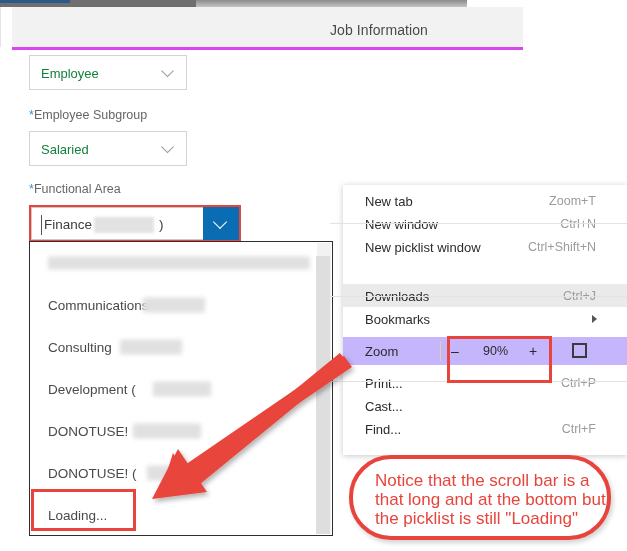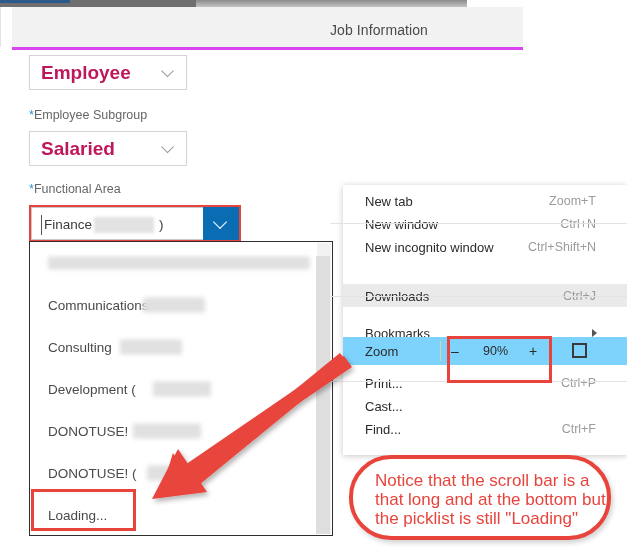--- a/index.html
+++ b/index.html
@@ -61,21 +61,21 @@
 
   .select-box {
     position: absolute;
     background: #ffffff;
     border: 1px solid #d4d4d4;
     box-sizing: border-box;
   }
   .select-box .sel-text {
     position: absolute; left: 11px; top: 50%;
     transform: translateY(-50%);
-    font-size: 19px; color: #be185d; white-space: nowrap; font-weight: bold;
+    font-size: 13px; color: #15803d; white-space: nowrap;
   }
   .chev {
     position: absolute; right: 12px; top: 50%;
     width: 11px; height: 11px;
     transform: translateY(-60%);
   }
   .chev:before {
     content: ""; position: absolute; left: 0; top: 0;
     width: 8px; height: 8px;
     border-right: 1.4px solid #9a9a9a;
@@ -189,21 +189,21 @@
     border-bottom: 4px solid transparent;
   }
   .menu-sep {
     position: absolute; left: -13px; width: 297px; height: 1px;
     background: #e3e3e3;
   }
 
   
   #menu-zoom-row {
     position: absolute; left: 0; top: 0; width: 284px; height: 28px;
-    background: #7dd3fc;
+    background: #c4b5fd;
   }
   #menu-zoom-row .zl {
     position: absolute; left: 22px; top: 50%; transform: translateY(-50%);
     font-size: 13px; color: #2b2b2b;
   }
   #zoom-divider {
     position: absolute; left: 97px; top: 4px; width: 1px; height: 20px;
     background: #d9d6a0;
   }
   #zoom-minus {
@@ -341,32 +341,32 @@
     <div id="chrome-menu-items">
         <div class="menu-item" style="top: 4px;">
           <div class="mi-label">New tab</div>
           <div class="mi-accel">Zoom+T</div>
         </div>
         <div class="menu-item" style="top: 27px;">
           <div class="mi-label">New window</div>
           <div class="mi-accel">Ctrl+N</div>
         </div>
         <div class="menu-item" style="top: 50px;">
-          <div class="mi-label">New incognito window</div>
+          <div class="mi-label">New picklist window</div>
           <div class="mi-accel">Ctrl+Shift+N</div>
         </div>
         <div class="menu-item" style="top: 92px; text-align: right;">
           <div class="mi-label">History</div>
           <div class="submenu-arrow"></div>
         </div>
         <div class="menu-item hovered" style="top: 99px;">
           <div class="mi-label">Downloads</div>
           <div class="mi-accel">Ctrl+J</div>
         </div>
-        <div class="menu-item" style="top: 136px;">
+        <div class="menu-item" style="top: 122px;">
           <div class="mi-label">Bookmarks</div>
           <div class="submenu-arrow"></div>
         </div>
         <div class="menu-item" style="top: 186px;">
           <div class="mi-label">Print...</div>
           <div class="mi-accel">Ctrl+P</div>
         </div>
         <div class="menu-item" style="top: 209px;">
           <div class="mi-label">Cast...</div>
         </div>

